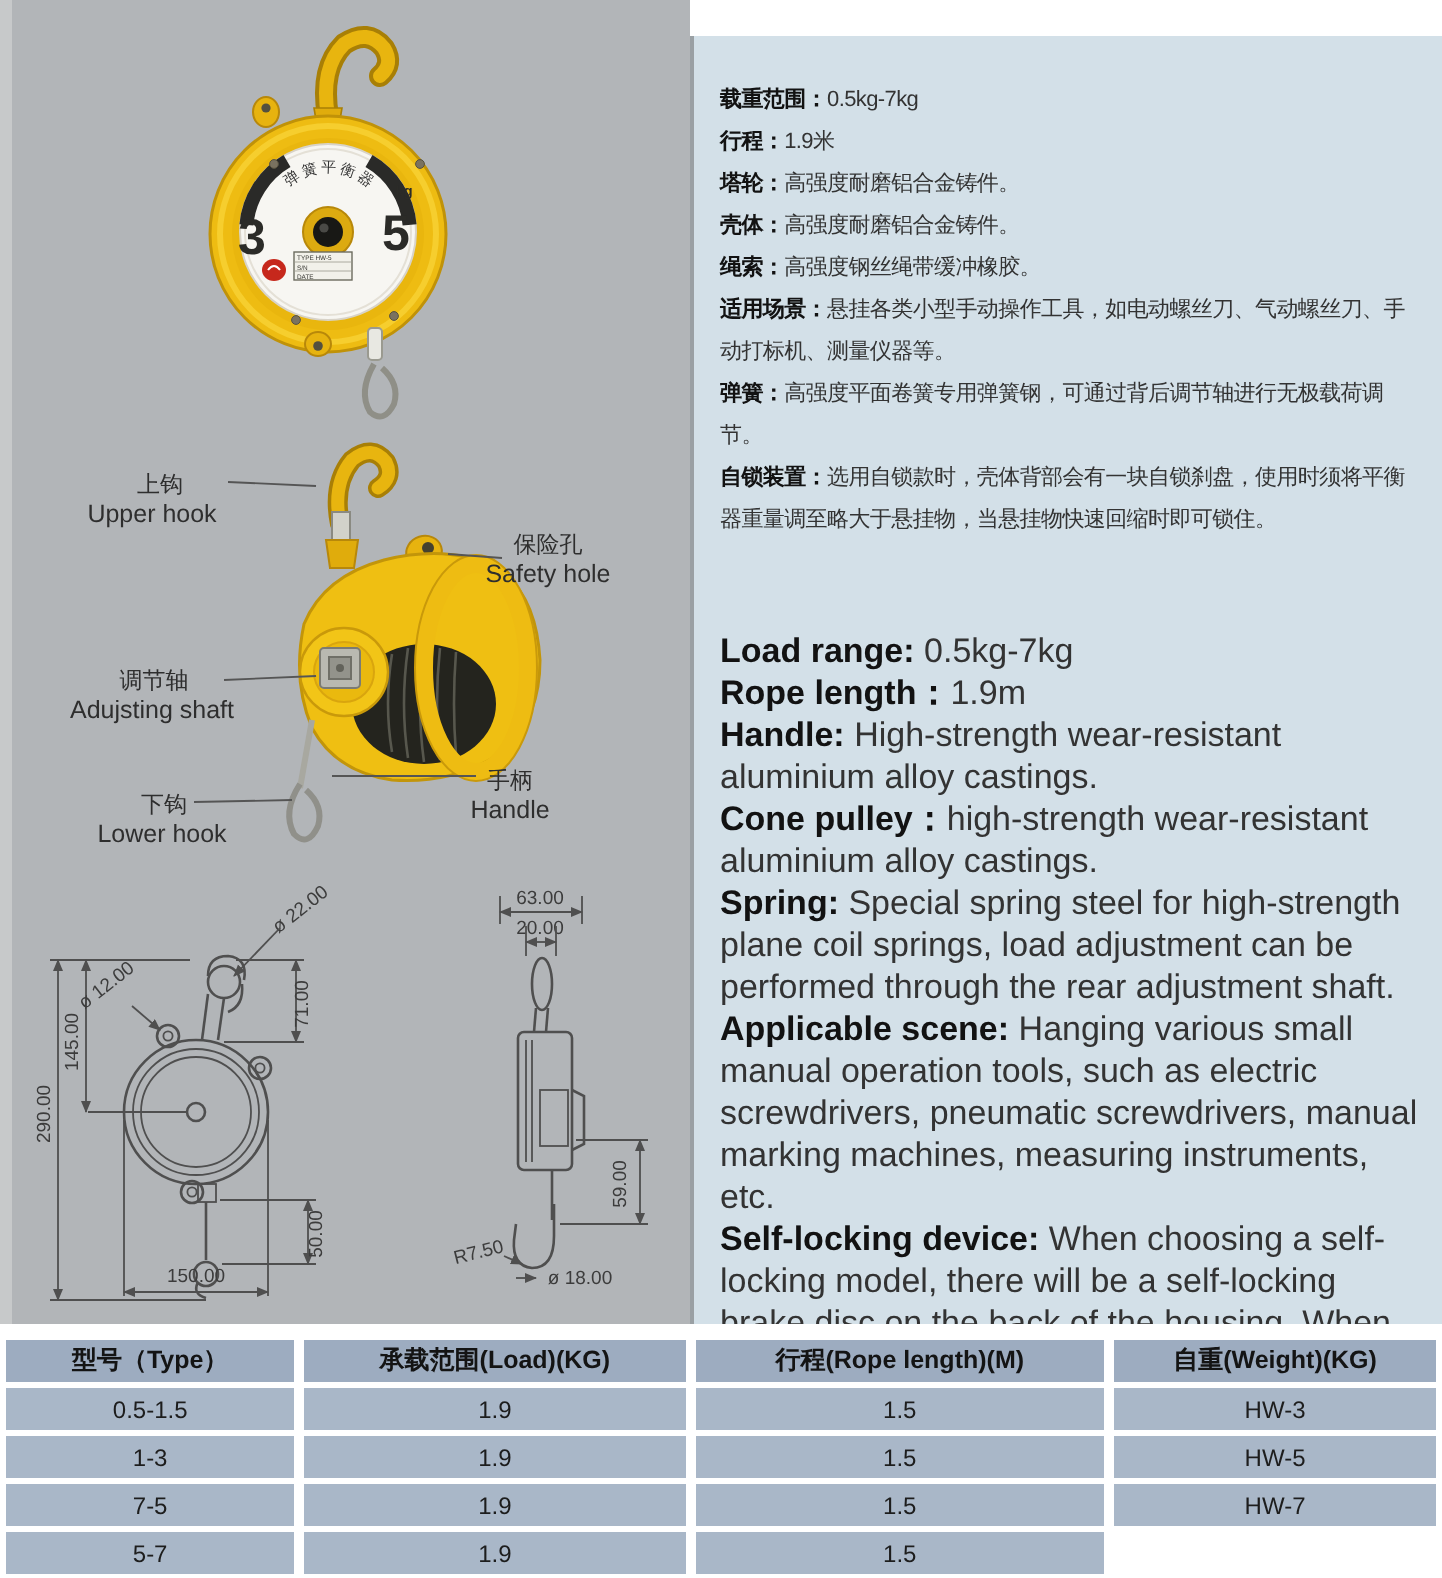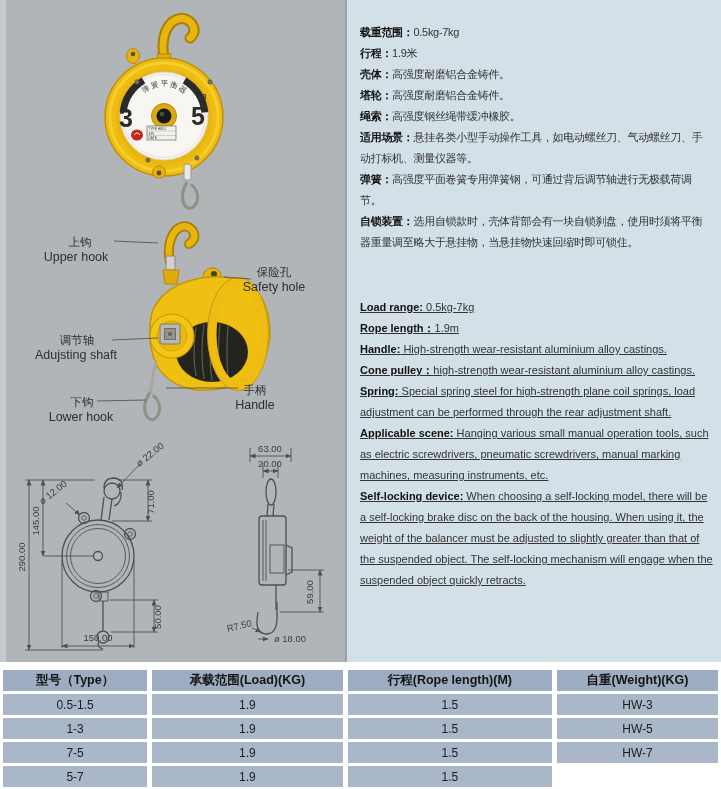--- a/index.html
+++ b/index.html
@@ -1,25 +1,25 @@
 <!DOCTYPE html>
 <html><head>
 <meta charset="utf-8">
 <style>
   html,body{margin:0;padding:0;background:#fff;}
   .page{position:relative;width:721px;height:789px;background:#fff;overflow:hidden;
         font-family:"Liberation Sans","DejaVu Sans",sans-serif;}
   .left-col{position:absolute;left:0;top:0;width:345px;height:662px;background:#b2b5b8;
             border-left:6px solid #c7c9ca;box-sizing:border-box;}
   .left-col svg{display:block;}
-  .right-col{position:absolute;left:345px;top:0;width:376px;height:662px;background:#d3e0e8;
+  .right-col{position:absolute;left:345px;top:18px;width:376px;height:662px;background:#d3e0e8;
              box-sizing:border-box;padding:22px 8px 0 13px;border-left:2px solid #9aa0a4;}
   .specs p{margin:0;color:#333;}
   .specs-zh p{font-size:11px;line-height:21px;letter-spacing:-0.3px;}
-  .specs-en p{font-size:11px;line-height:21px;letter-spacing:0;text-decoration:underline;}
+  .specs-en p{font-size:17px;line-height:21px;letter-spacing:0;}
   .specs b{color:#121212;font-weight:bold;}
   .specs-en{margin-top:44px;}
   .spec-table{position:absolute;left:0;top:662px;width:721px;height:127px;background:#ffffff;
               display:grid;grid-template-columns:146fr 193fr 207fr 163fr;grid-auto-rows:1fr;
               gap:3px 5px;padding:8px 3px 2px 3px;box-sizing:border-box;}
   .cell{display:flex;align-items:center;justify-content:center;background:#a9b7c8;
         font-size:12px;color:#1d1d1d;}
   .cell.th{background:#9dacc0;font-weight:bold;font-size:12.5px;color:#141414;}
   text{font-family:"Liberation Sans","DejaVu Sans",sans-serif;}
   .callout-zh{font-size:11.5px;fill:#2e2e2e;}
@@ -195,22 +195,22 @@
         <line x1="258" y1="639" x2="268" y2="639" class="dline" marker-end="url(#aE)"></line>
         <text x="290" y="642" class="dim" text-anchor="middle">ø 18.00</text>
       </g>
     </svg>
   </div>
 
   <div class="right-col specs">
     <div class="specs-zh">
       <p><b>载重范围：</b><span>0.5kg-7kg</span></p>
       <p><b>行程：</b><span>1.9米</span></p>
+      <p><b>塔轮：</b><span>高强度耐磨铝合金铸件。</span></p>
       <p><b>壳体：</b><span>高强度耐磨铝合金铸件。</span></p>
-      <p><b>塔轮：</b><span>高强度耐磨铝合金铸件。</span></p>
       <p><b>绳索：</b><span>高强度钢丝绳带缓冲橡胶。</span></p>
       <p><b>适用场景：</b><span>悬挂各类小型手动操作工具，如电动螺丝刀、气动螺丝刀、手动打标机、测量仪器等。</span></p>
       <p><b>弹簧：</b><span>高强度平面卷簧专用弹簧钢，可通过背后调节轴进行无极载荷调节。</span></p>
       <p><b>自锁装置：</b><span>选用自锁款时，壳体背部会有一块自锁刹盘，使用时须将平衡器重量调至略大于悬挂物，当悬挂物快速回缩时即可锁住。</span></p>
     </div>
     <div class="specs-en">
       <p><b>Load range:</b><span> 0.5kg-7kg</span></p>
       <p><b>Rope length：</b><span>1.9m</span></p>
       <p><b>Handle:</b><span> High-strength wear-resistant aluminium alloy castings.</span></p>
       <p><b>Cone pulley：</b><span>high-strength wear-resistant aluminium alloy castings.</span></p>

